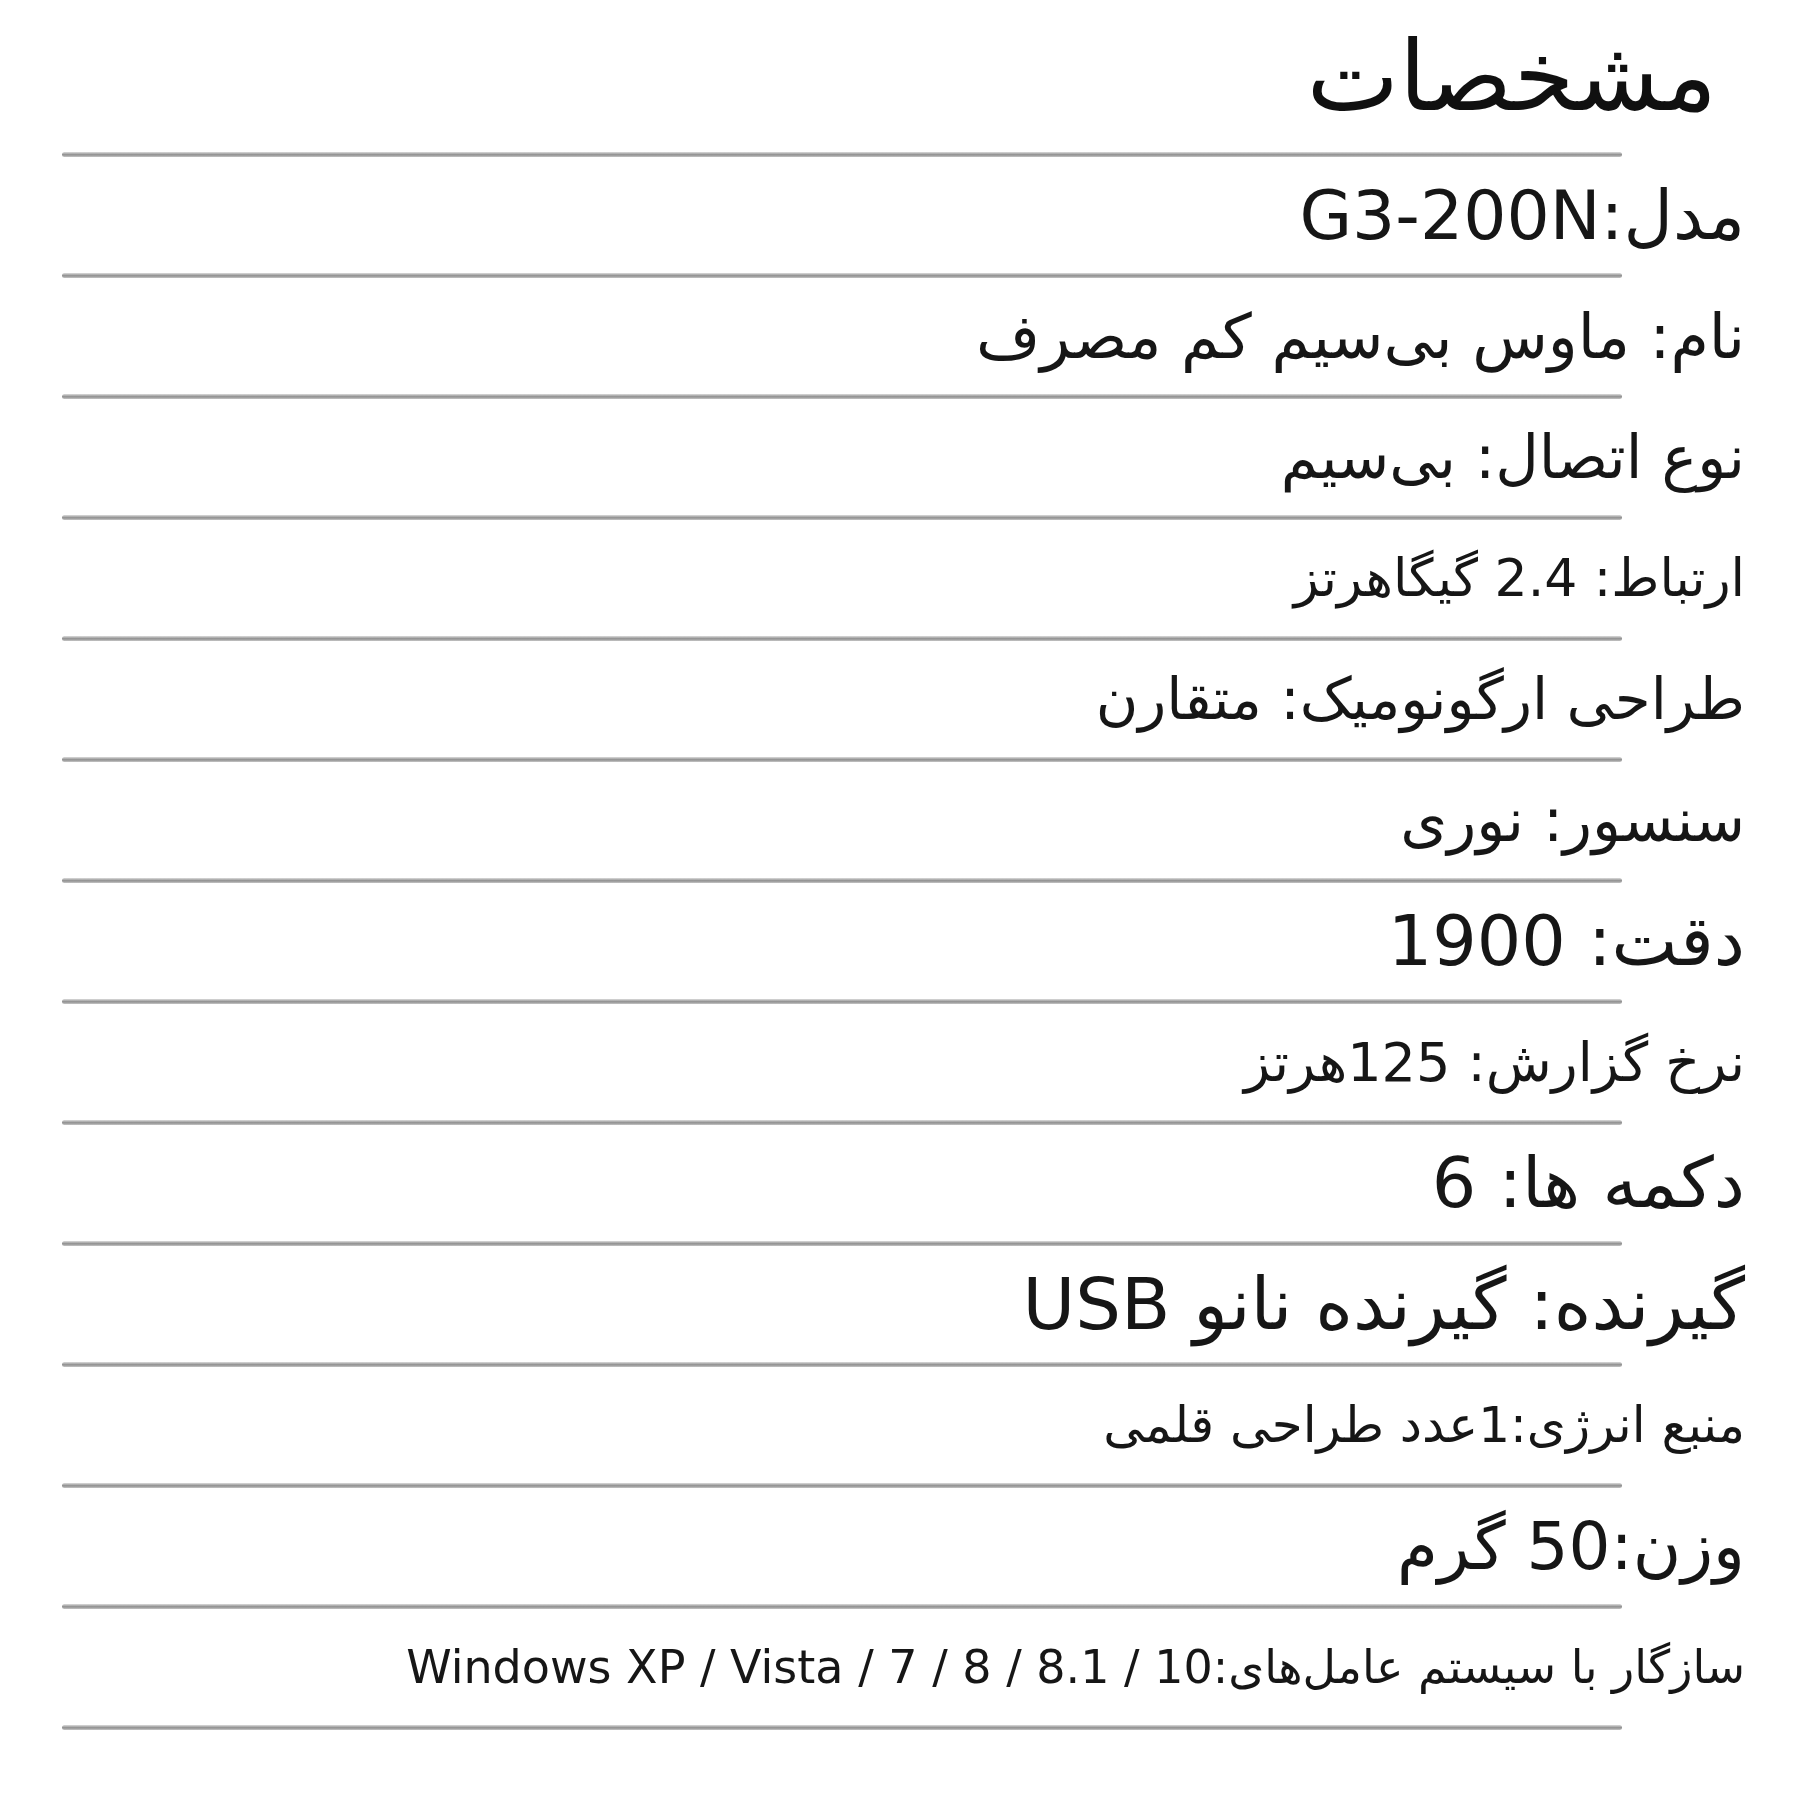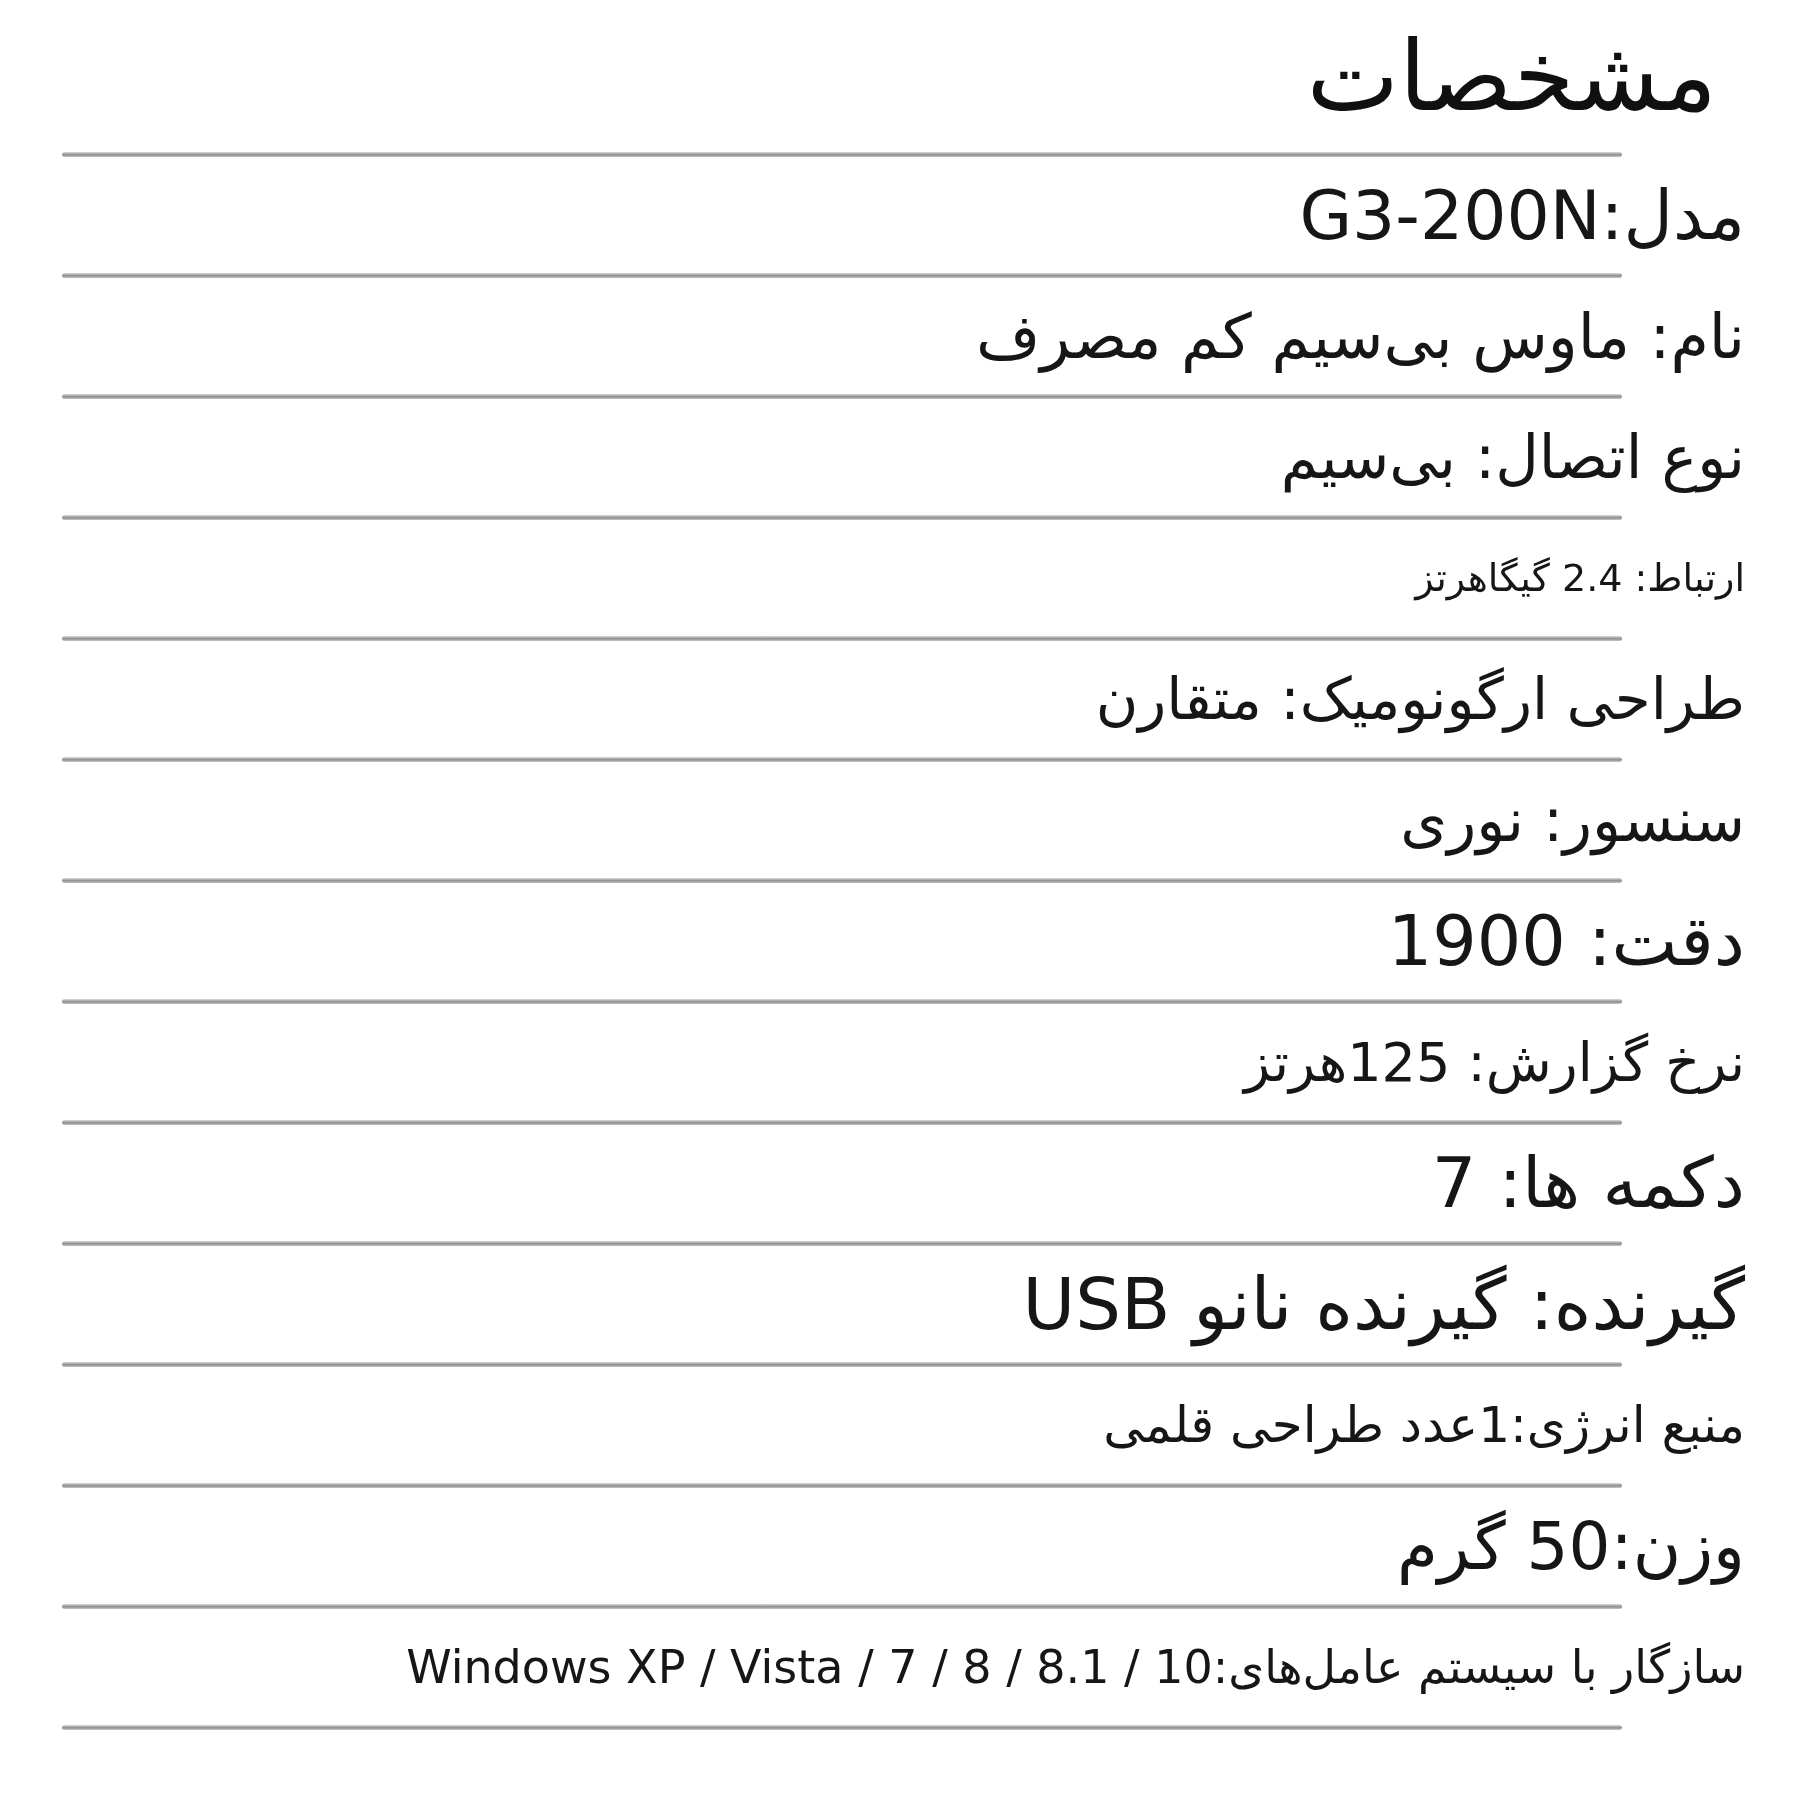--- a/index.html
+++ b/index.html
@@ -46,21 +46,21 @@
     justify-content: flex-start; 
     padding-right: 55px;
     box-sizing: border-box;
     white-space: nowrap;
     color: #161616;
   }
   
   .r-model        { font-size: 68px; }
   .r-name         { font-size: 62px; }
   .r-connection   { font-size: 60px; }
-  .r-frequency    { font-size: 38px; }
+  .r-frequency    { font-size: 52px; }
   .r-ergonomic    { font-size: 58px; }
   .r-sensor       { font-size: 60px; text-align: center; }
   .r-dpi          { font-size: 70px; }
   .r-reportrate   { font-size: 54px; }
   .r-buttons      { font-size: 70px; }
   .r-receiver     { font-size: 72px; }
   .r-power        { font-size: 50px; }
   .r-weight       { font-size: 66px; }
   .r-os           { font-size: 46px; }
 </style>
@@ -89,21 +89,21 @@
 
   <div class="spec-row r-sensor">سنسور: نوری</div>
   <div class="divider"></div>
 
   <div class="spec-row r-dpi">دقت: 1900</div>
   <div class="divider"></div>
 
   <div class="spec-row r-reportrate">نرخ گزارش: 125هرتز</div>
   <div class="divider"></div>
 
-  <div class="spec-row r-buttons">دکمه ها: 7</div>
+  <div class="spec-row r-buttons">دکمه ها: 6</div>
   <div class="divider"></div>
 
   <div class="spec-row r-receiver">گیرنده: گیرنده نانو USB</div>
   <div class="divider"></div>
 
   <div class="spec-row r-power">منبع انرژی:1عدد طراحی قلمی</div>
   <div class="divider"></div>
 
   <div class="spec-row r-weight">وزن:50 گرم</div>
   <div class="divider"></div>

